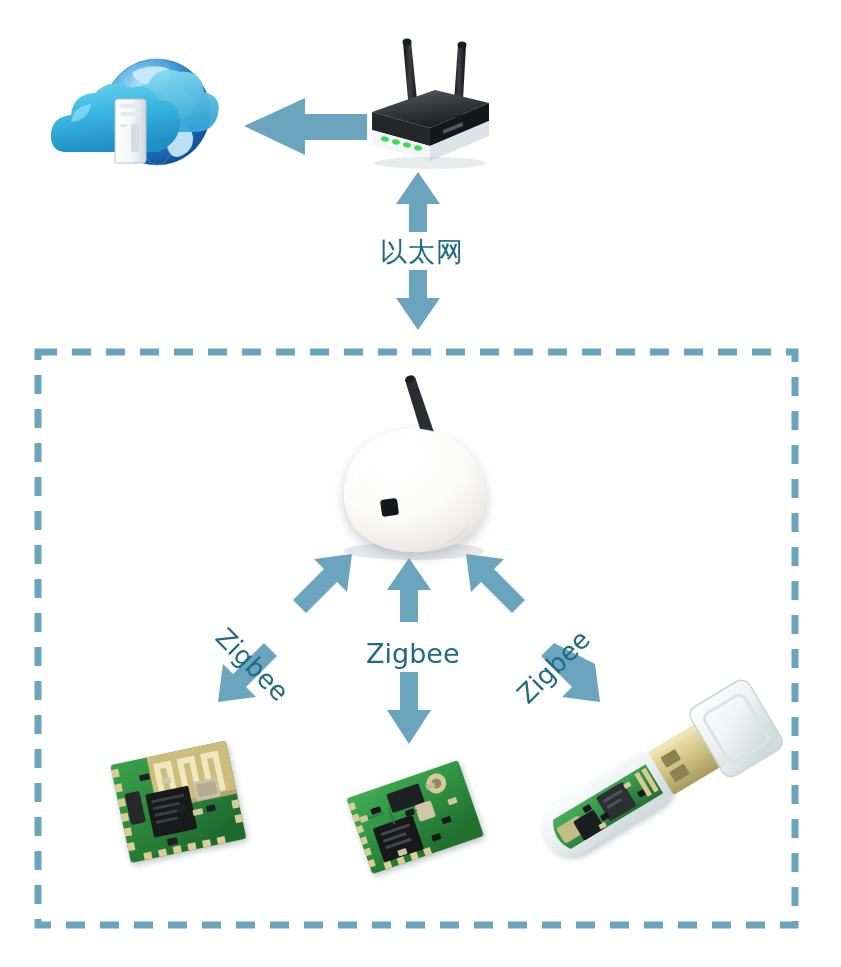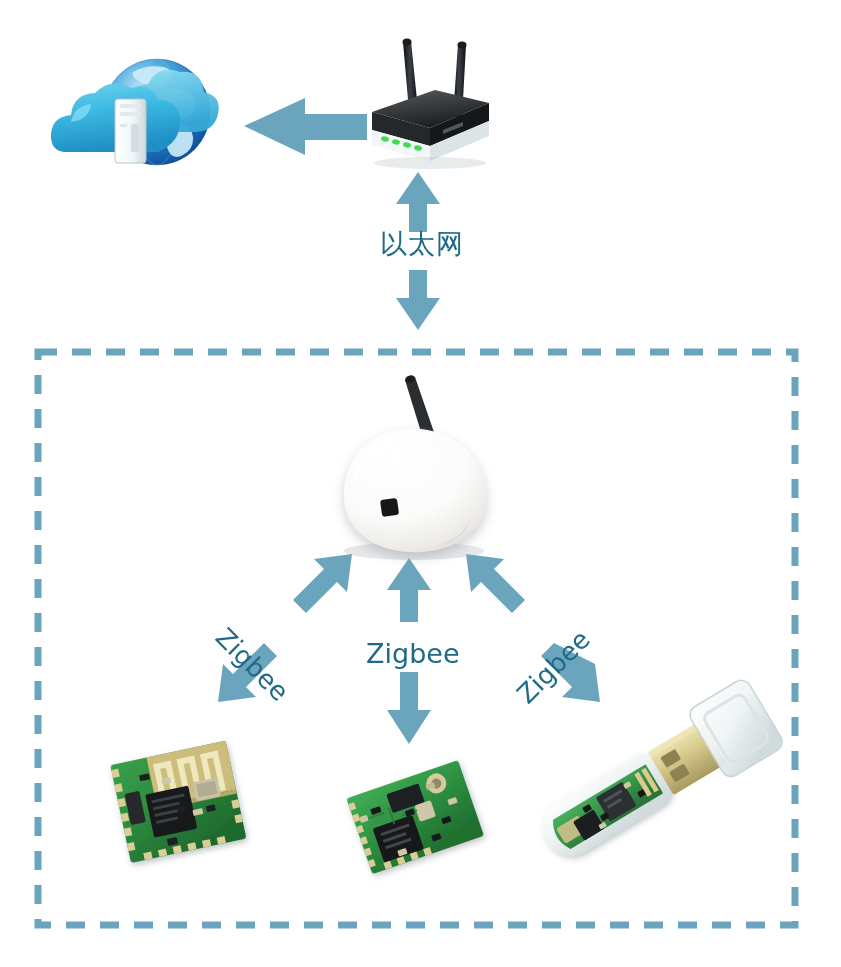--- a/index.html
+++ b/index.html
@@ -27,21 +27,21 @@
   .lbl {
     position: absolute;
     color: #1f6a86;
     font-family: "DejaVu Sans", sans-serif;
     white-space: nowrap;
     user-select: none;
   }
   .lbl-eth {
     font-size: 27px;
     left: 380px;
-    top: 226px;
+    top: 234px;
     letter-spacing: 1px;
   }
   .lbl-zb-center {
     font-size: 27px;
     left: 366px;
     top: 638px;
   }
   .lbl-zb-left {
     font-size: 26px;
     left: 231px;

